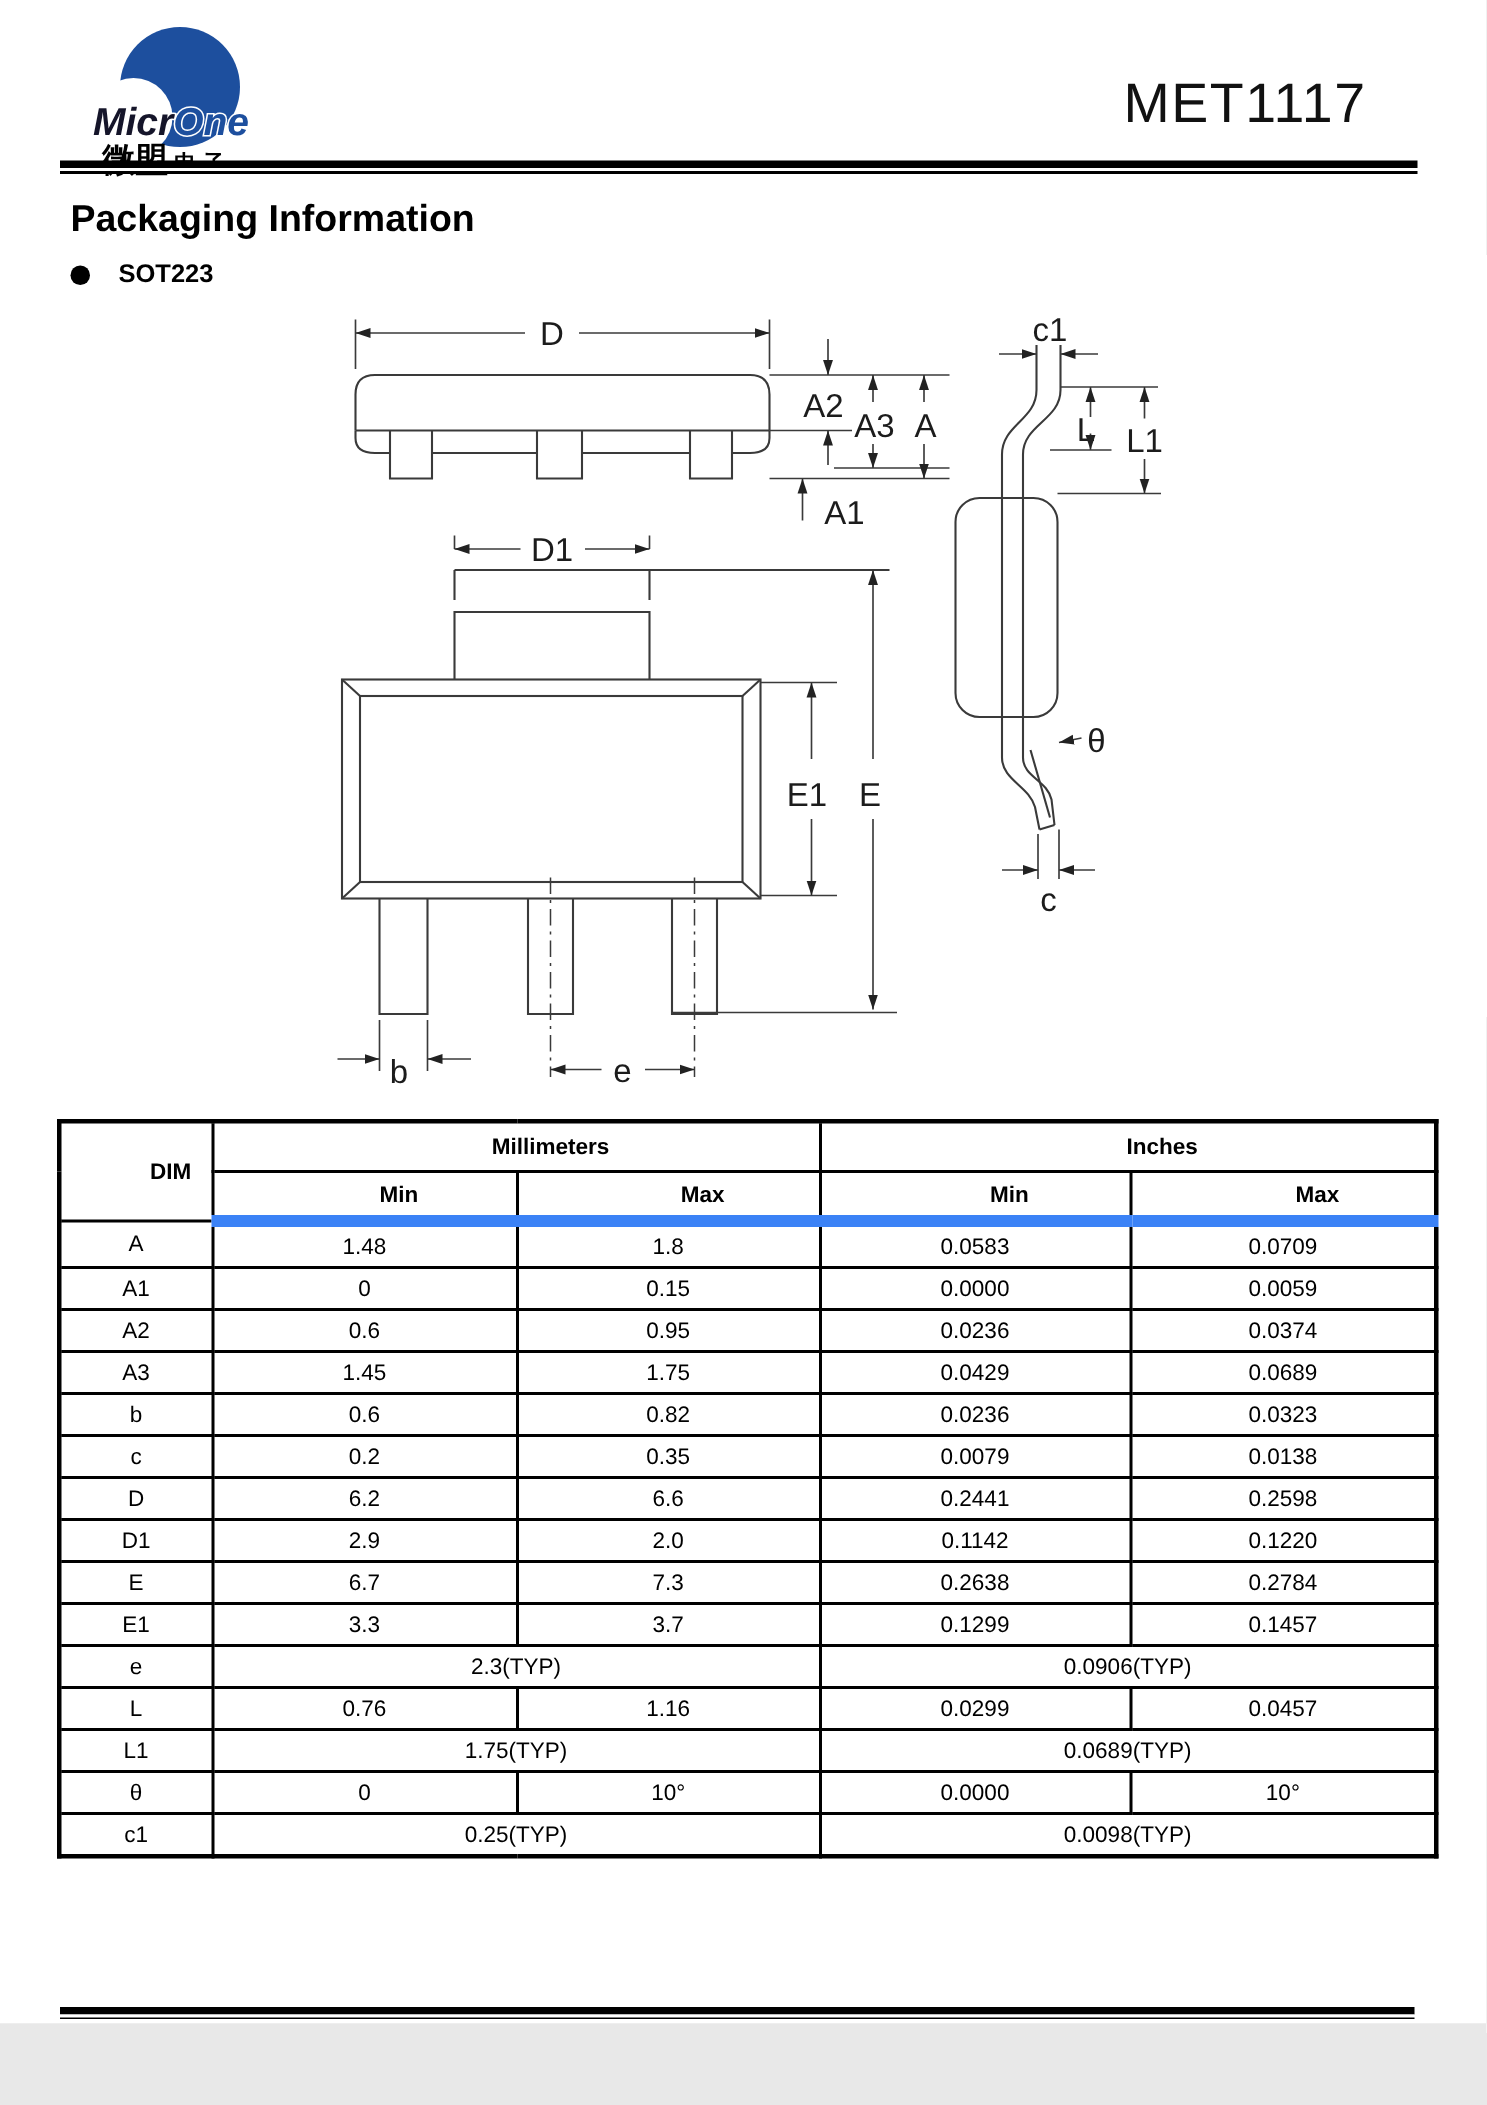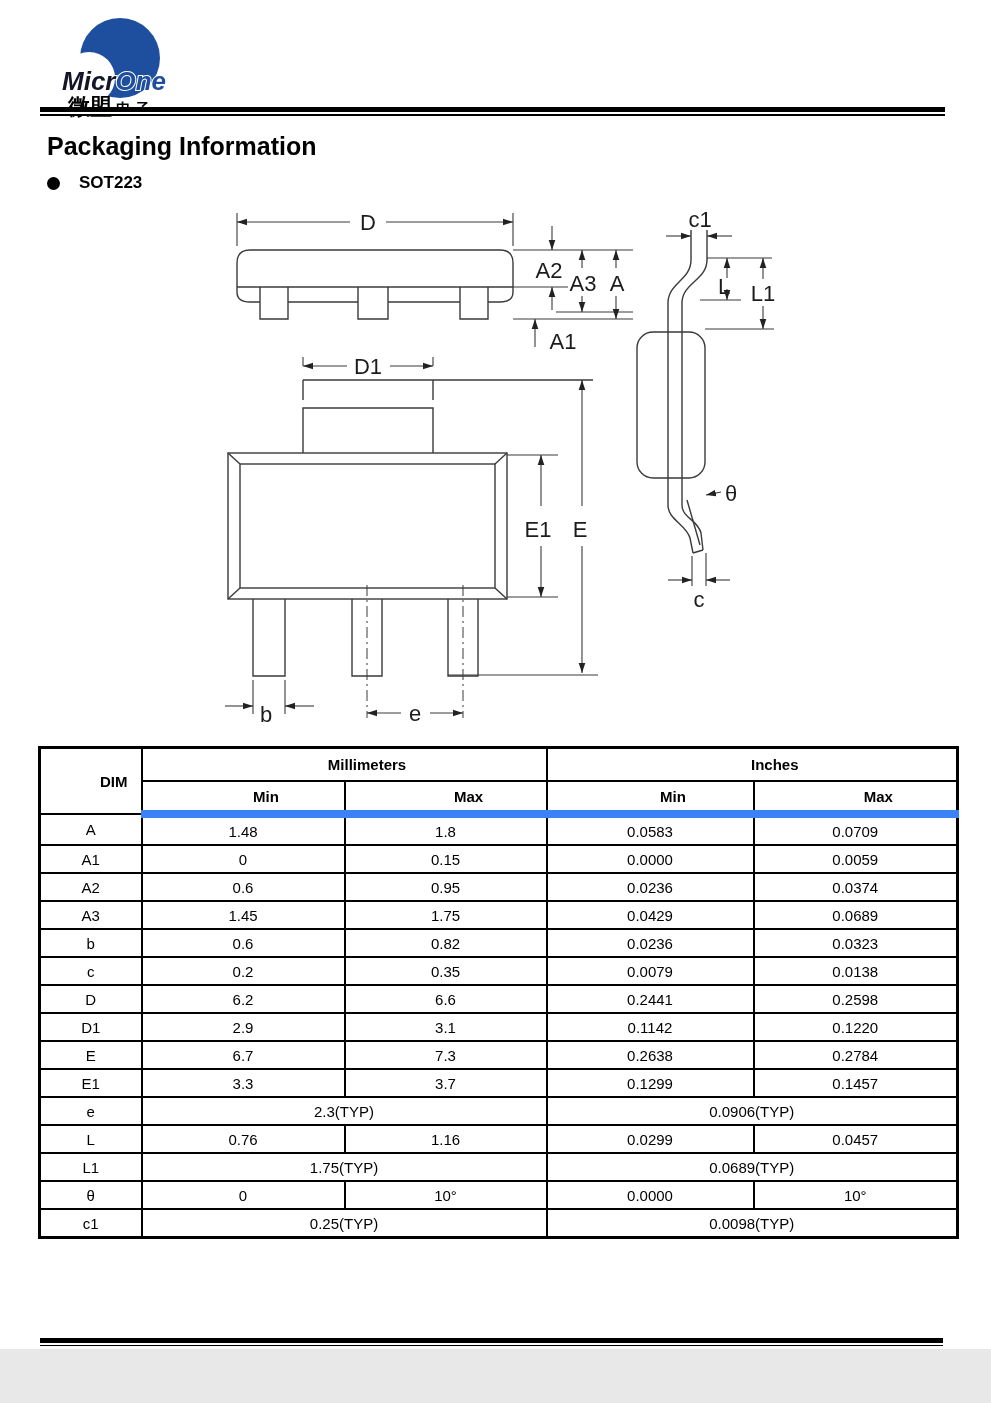--- a/index.html
+++ b/index.html
@@ -57,20 +57,21 @@
 <div class="page">
 
   <svg class="logo" viewBox="0 0 120 104">
     <circle cx="62" cy="42" r="40" fill="#1D4F9E"></circle>
     <circle cx="31" cy="62" r="26" fill="#ffffff"></circle>
     <text x="4" y="74" font-size="26" font-weight="bold" font-style="italic" style="paint-order:stroke;stroke:#ffffff;stroke-width:2px;"><tspan fill="#15152a">Micr</tspan><tspan fill="#1D4F9E">One</tspan></text>
     <text x="10" y="98" font-size="22" font-weight="bold" fill="#000">微盟</text>
     <text x="58" y="98" font-size="15" font-weight="bold" fill="#000">电 子</text>
   </svg>
 
+  <div class="doc-title">MET1117</div>
 
   <div class="header-rule">
     <div class="rule-thick"></div>
       <div class="rule-gap"></div>
       <div class="rule-thin"></div>
   </div>
 
   <div class="section-heading">Packaging Information</div>
   <div class="pkg-bullet-row">
     <div class="bullet-dot"></div>
@@ -270,21 +271,21 @@
     <tr class="drow">
       <td>D</td>
       <td>6.2</td>
       <td>6.6</td>
       <td>0.2441</td>
       <td>0.2598</td>
     </tr>
     <tr class="drow">
       <td>D1</td>
       <td>2.9</td>
-      <td>3.1</td>
+      <td>2.0</td>
       <td>0.1142</td>
       <td>0.1220</td>
     </tr>
     <tr class="drow">
       <td>E</td>
       <td>6.7</td>
       <td>7.3</td>
       <td>0.2638</td>
       <td>0.2784</td>
     </tr>

